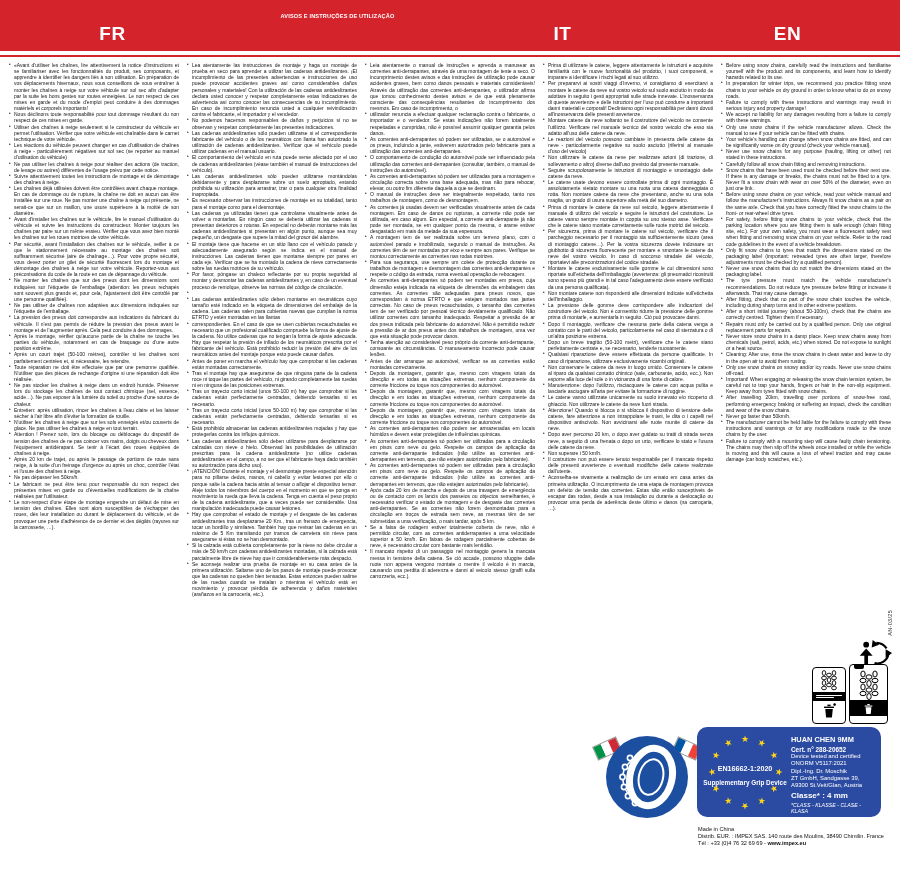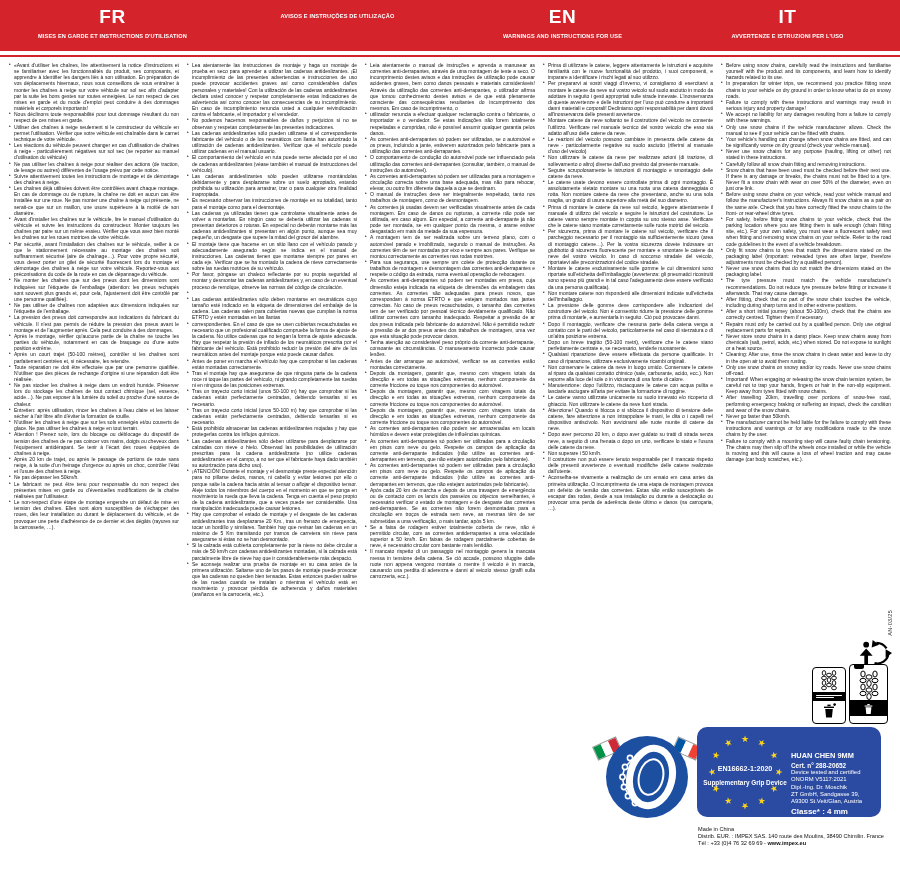--- a/index.html
+++ b/index.html
@@ -9,21 +9,21 @@
     --ink:#141414;
   }
   html,body{margin:0;padding:0;}
   body{
     width:900px;height:869px;position:relative;background:#fff;overflow:hidden;
     font-family:"Liberation Sans", sans-serif;
   }
   
   .header{position:absolute;top:0;left:0;width:900px;height:51px;background:var(--red);display:flex;}
   .header-col{flex:1;color:#fff;text-align:center;padding-top:7px;}
-  .lang-code{font-size:19px;font-weight:bold;line-height:20px;letter-spacing:.5px;}
+  .lang-code{font-size:19px;font-weight:bold;line-height:20px;letter-spacing:.5px;margin-top:17px;}
   .lang-sub{font-size:5.6px;font-weight:bold;margin-top:6px;letter-spacing:.15px;}
   .header-rule{position:absolute;top:55px;left:0;width:900px;height:2px;background:var(--red);}
   
   .content{position:absolute;top:62px;left:9px;width:888px;display:flex;gap:8px;}
   .col{width:170px;flex:none;}
   .bullet-item{display:flex;font-size:5px;line-height:6.15px;color:var(--ink);text-align:justify;}
   .bullet-item .marker{width:5px;flex:none;font-size:4.5px;}
   .bullet-item .btext{flex:1;}
   
   .side-code{position:absolute;left:887px;top:610px;writing-mode:vertical-rl;transform:rotate(180deg);
@@ -47,21 +47,21 @@
   .logo-circle{position:absolute;left:606px;top:736px;width:82px;height:82px;border-radius:50%;
     background:#1d4fa1;z-index:2;overflow:hidden;}
   
   .eu-badge{position:absolute;left:697px;top:727px;width:184px;height:90px;background:var(--badge-blue);
     border-radius:10px;color:#fff;z-index:2;}
   .stars-wrap{position:absolute;left:6px;top:4px;width:84px;height:82px;}
   .st{position:absolute;left:50%;top:50%;transform:translate(-50%,-50%) rotate(var(--a)) translateY(-33px);
     font-size:9px;color:var(--star-yellow);line-height:9px;}
   .stars-title{position:absolute;left:0;top:33px;width:100%;text-align:center;font-size:7.2px;font-weight:bold;}
   .stars-sub{position:absolute;left:0;top:48px;width:100%;text-align:center;font-size:6.4px;line-height:7.6px;font-weight:bold;}
-  .badge-text{position:absolute;left:94px;top:24px;width:86px;}
+  .badge-text{position:absolute;left:94px;top:8px;width:86px;}
   .bt-name{font-size:7.4px;font-weight:bold;margin-bottom:2px;}
   .bt-cert{font-size:6.4px;font-weight:bold;}
   .bt-line{font-size:5.9px;line-height:7.3px;}
   .bt-class{font-size:8px;font-weight:bold;margin-top:1.5px;}
   .bt-note{font-size:5.3px;font-style:italic;margin-top:2px;}
   
   .footer{position:absolute;left:698px;top:826px;font-size:5.6px;line-height:7.2px;color:#111;}
   .footer .bold{font-weight:bold;}
 </style>
 </head>
@@ -69,26 +69,26 @@
 
 <div class="header">
   <div class="header-col">
     <div class="lang-code">FR</div>
     <div class="lang-sub">MISES EN GARDE ET INSTRUCTIONS D'UTILISATION</div>
   </div>
   <div class="header-col">
     <div class="lang-sub">AVISOS E INSTRUÇÕES DE UTILIZAÇÃO</div>
   </div>
   <div class="header-col">
+    <div class="lang-code">IT</div>
+    <div class="lang-sub">AVVERTENZE E ISTRUZIONI PER L'USO</div>
+  </div>
+  <div class="header-col">
     <div class="lang-code">EN</div>
     <div class="lang-sub">WARNINGS AND INSTRUCTIONS FOR USE</div>
-  </div>
-  <div class="header-col">
-    <div class="lang-code">IT</div>
-    <div class="lang-sub">AVVERTENZE E ISTRUZIONI PER L'USO</div>
   </div>
 </div>
 <div class="header-rule"></div>
 
 <div class="content">
   <div class="col">
       <div class="bullet-item">
         <span class="marker">•</span>
         <span class="btext">«Avant d'utiliser les chaînes, lire attentivement la notice d'instructions et se familiariser avec les fonctionnalités du produit, ses composants, et apprendre à identifier les dangers liés à son utilisation. En préparation de vos déplacements hivernaux, nous vous conseillons de vous entraîner à monter les chaînes à neige sur votre véhicule sur sol sec afin d'adapter par la suite les bons gestes sur routes enneigées. Le non respect de ces mises en garde et du mode d'emploi peut conduire à des dommages matériels et corporels importants!</span>
       </div>

